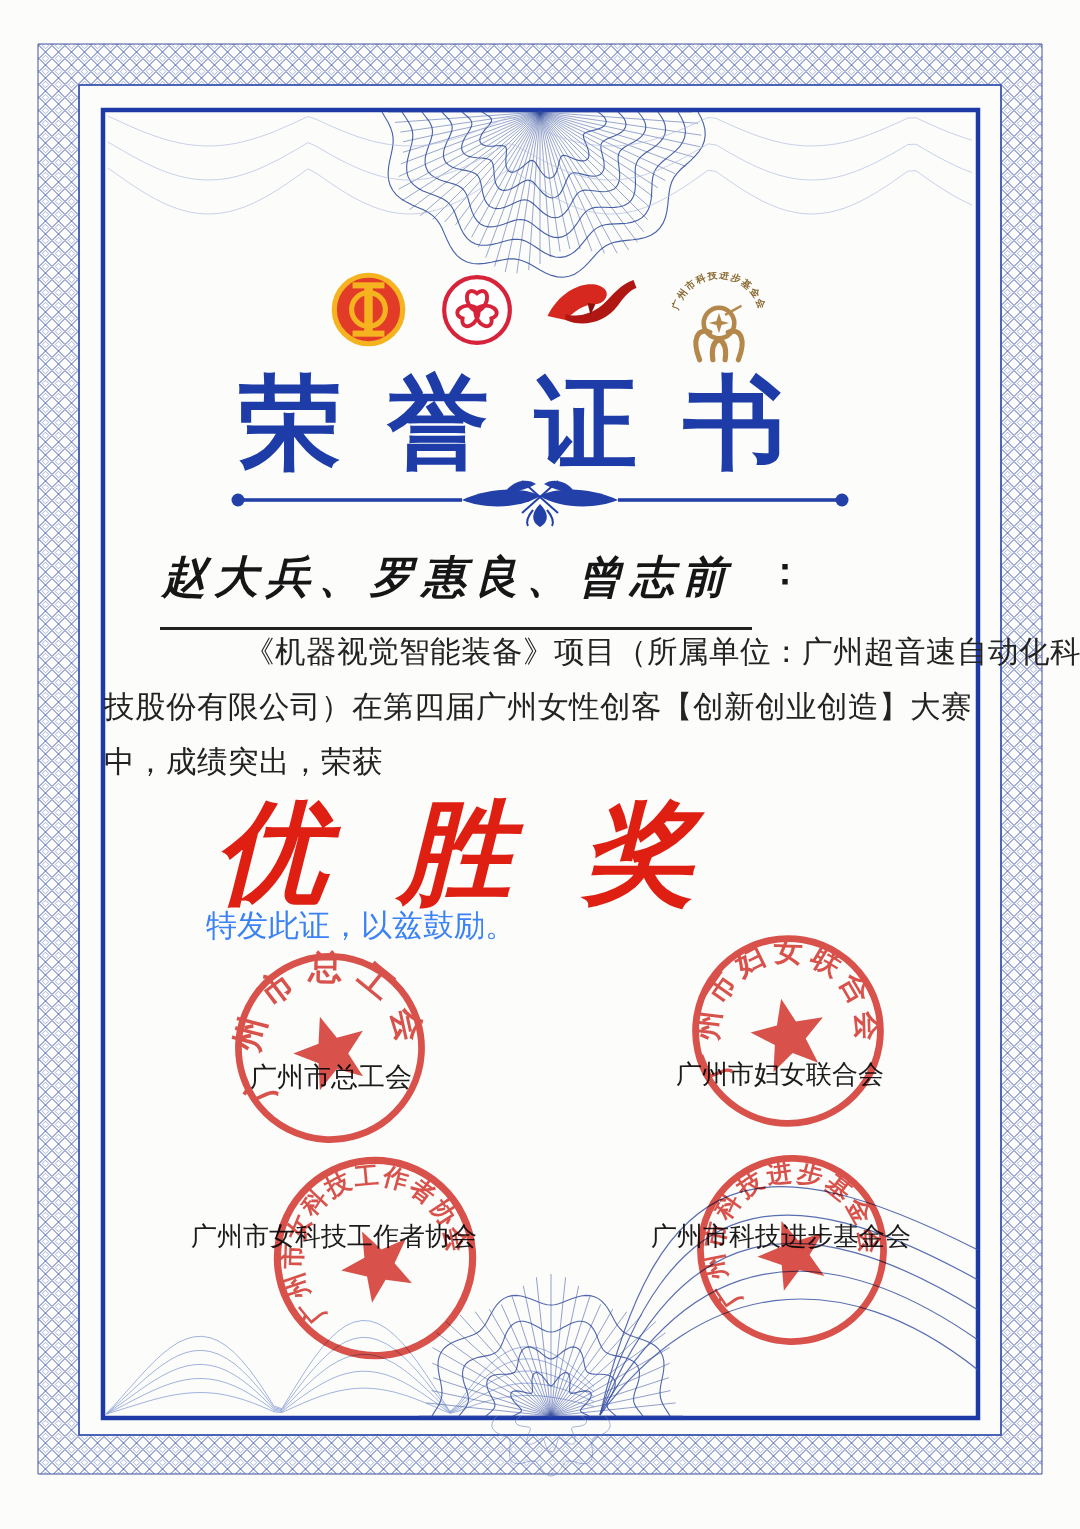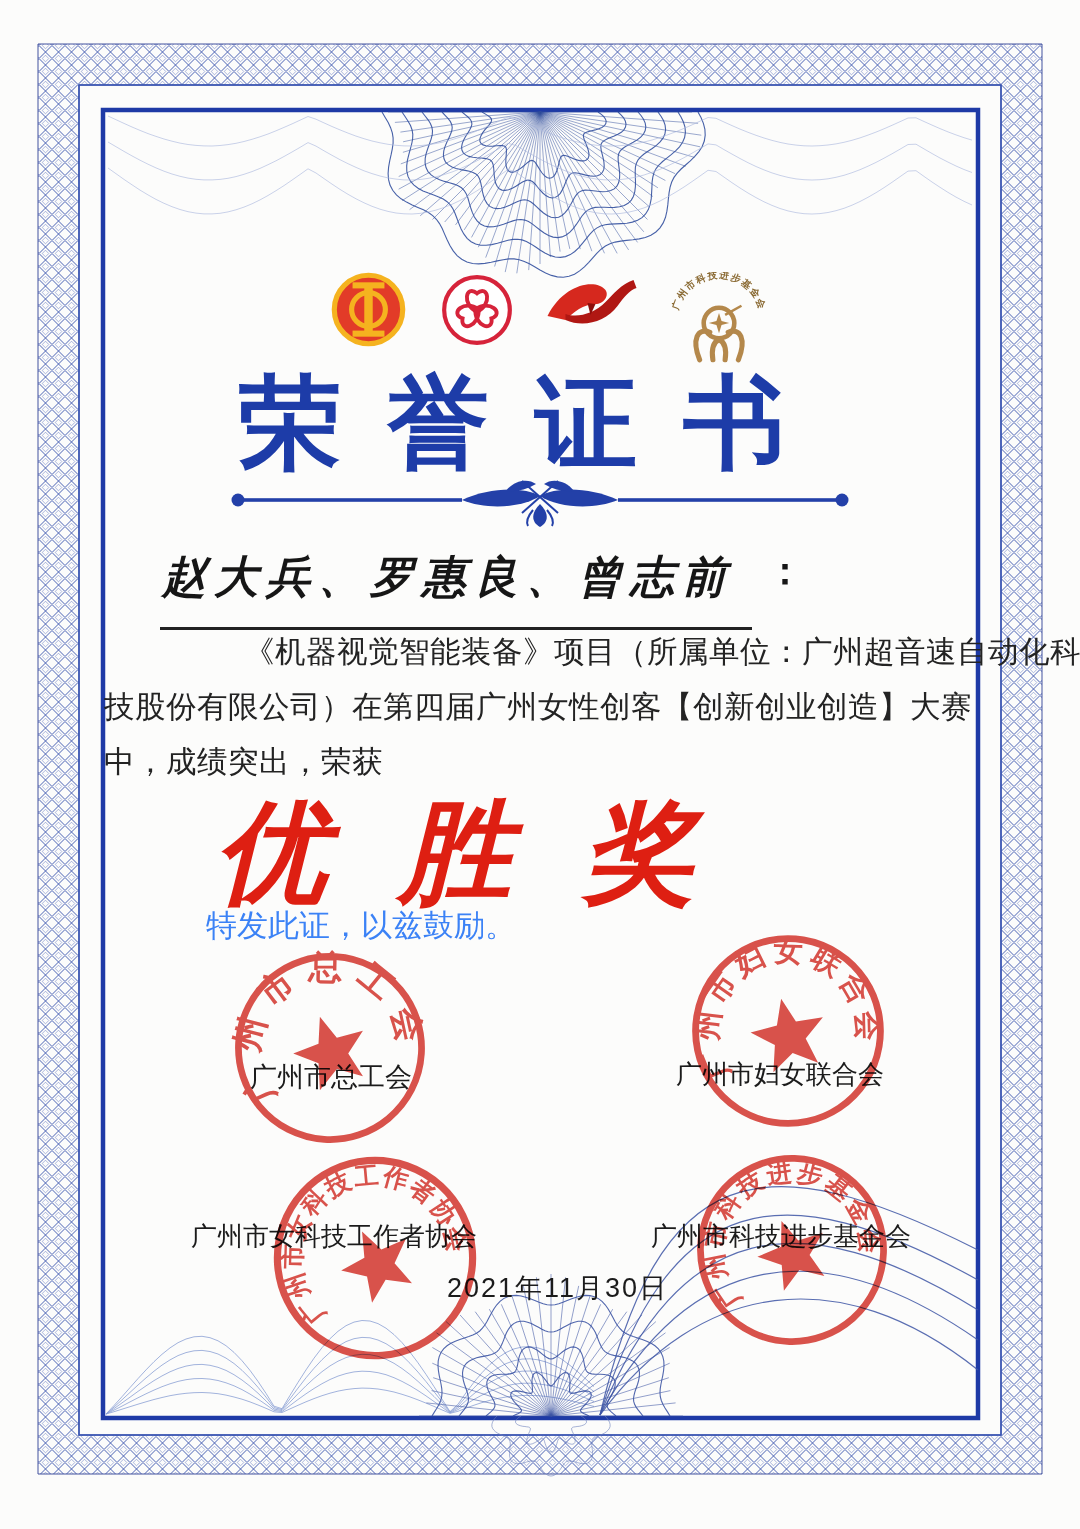--- a/index.html
+++ b/index.html
@@ -244,21 +244,20 @@
 
   <div class="award">优胜奖</div>
 
   <div class="closing">特发此证，以兹鼓励。</div>
 
   <div class="org-label lab1">广州市总工会</div>
   <div class="org-label lab2">广州市妇女联合会</div>
   <div class="org-label lab3">广州市女科技工作者协会</div>
   <div class="org-label lab4">广州市科技进步基金会</div>
 
-  <div class="date">2021年11月30日</div>
 
   <div class="stamp s1">
     <svg viewBox="-110 -110 220 220" width="100%" height="100%">
       <circle class="seal-ring" r="95"></circle>
       <polygon class="seal-star" transform="translate(0,6)" points="0,-40 10,-13.8 38,-12.4 16.2,5.3 23.5,32.4 0,17 -23.5,32.4 -16.2,5.3 -38,-12.4 -10,-13.8"></polygon>
       <path id="sealarc1" d="M -62.4 36 A 72 72 0 1 1 62.4 36" fill="none"></path>
       <text class="seal-text" font-size="35" letter-spacing="13">
         <textPath href="#sealarc1" startOffset="50%" text-anchor="middle">广州市总工会</textPath>
       </text>
     </svg>

